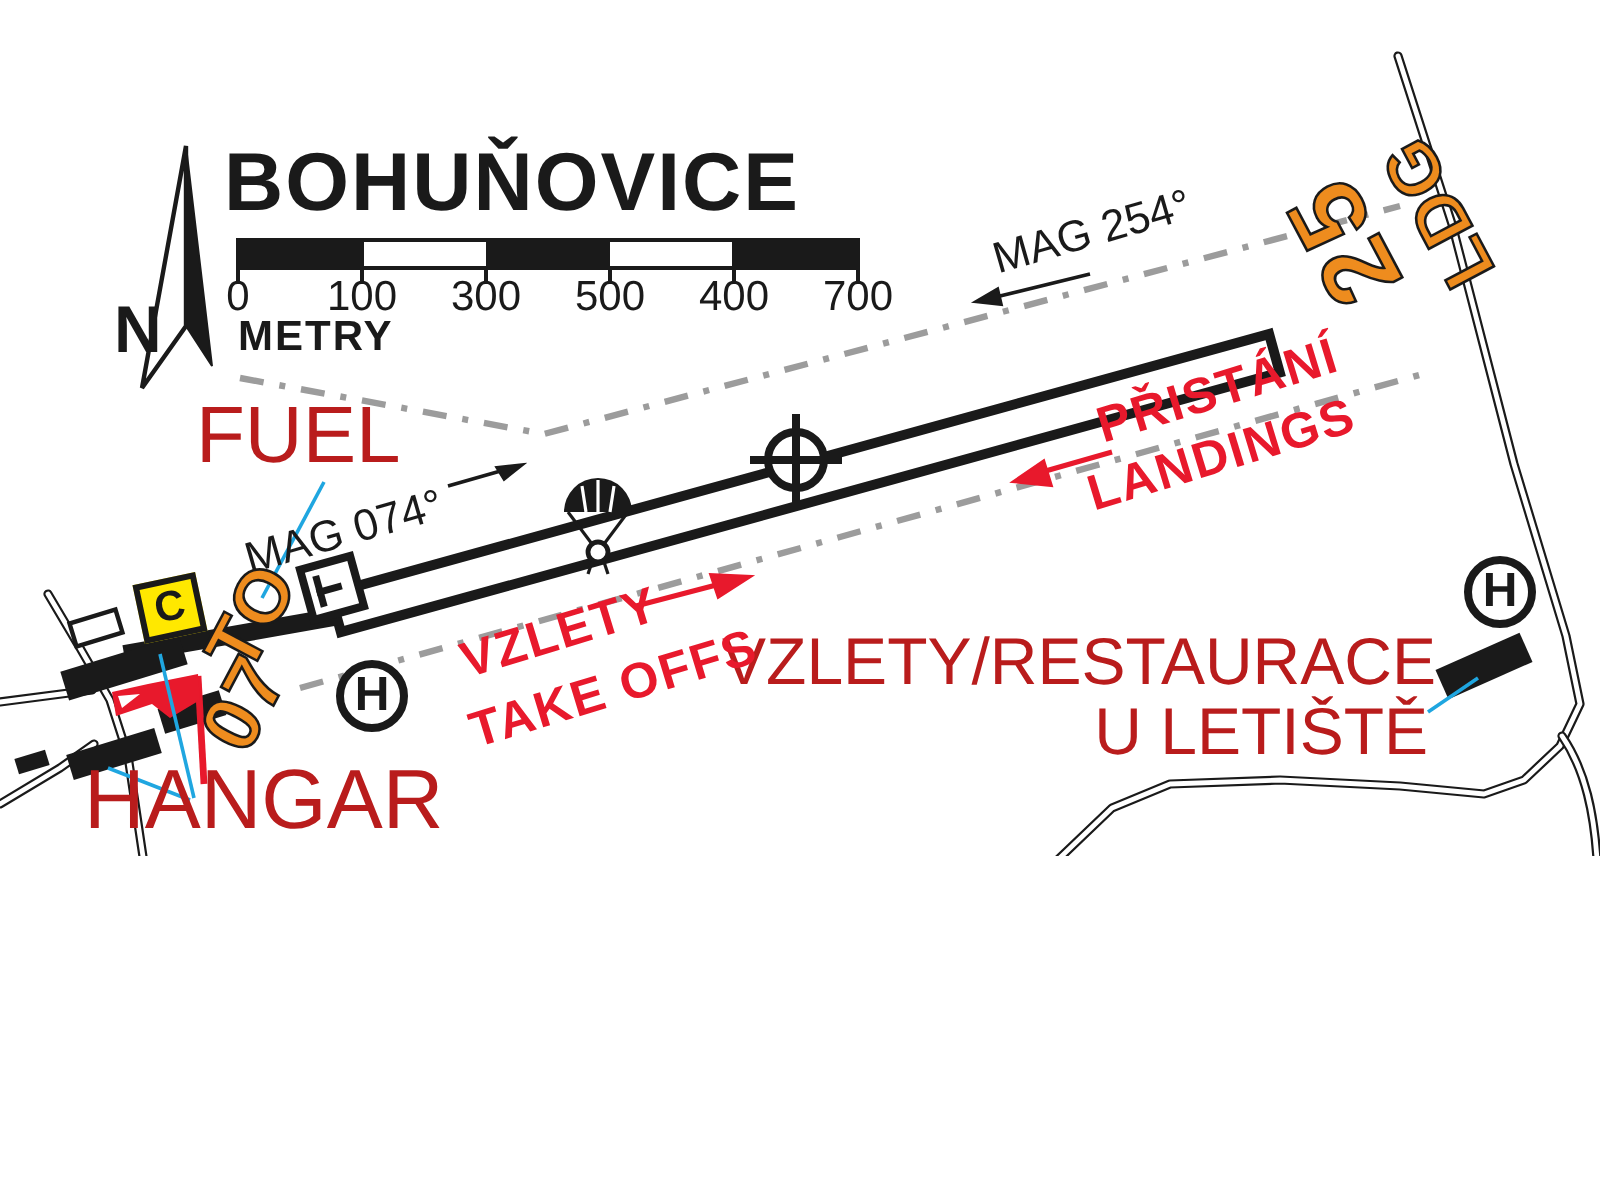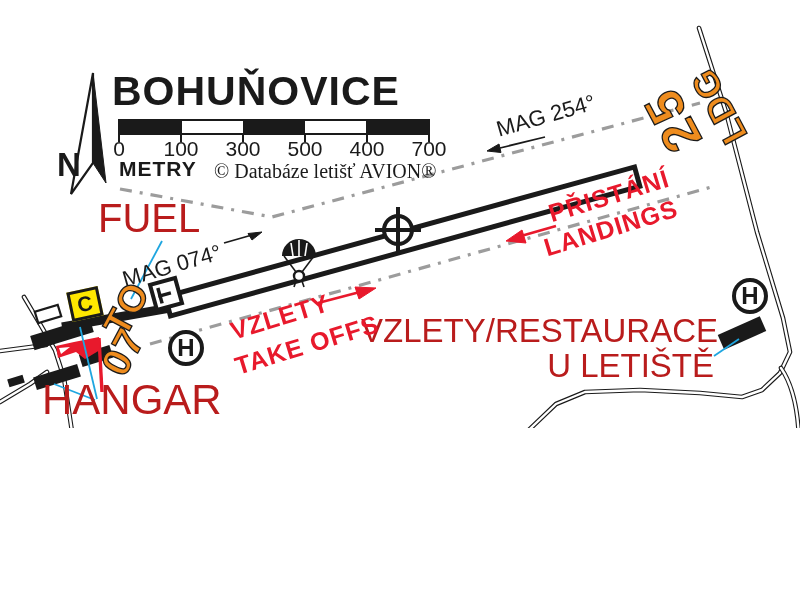--- a/index.html
+++ b/index.html
@@ -161,21 +161,20 @@
     <div class="seg-w"></div>
     <div class="seg-b"></div>
   </div>
   <div class="abs ticknum" style="left:91px;">0</div>
   <div class="abs ticknum" style="left:153px;">100</div>
   <div class="abs ticknum" style="left:215px;">300</div>
   <div class="abs ticknum" style="left:277px;">500</div>
   <div class="abs ticknum" style="left:339px;">400</div>
   <div class="abs ticknum" style="left:401px;">700</div>
   <div class="abs metry">METRY</div>
-  <div class="abs copyright">© Databáze letišť AVION®</div>
 
   <div class="abs cyan fuel">FUEL</div>
   <div class="abs cyan hangar">HANGAR</div>
   <div class="abs cyan motel1">VZLETY/RESTAURACE</div>
   <div class="abs cyan motel2">U LETIŠTĚ</div>
 
   <div class="abs mag mag074">MAG 074°</div>
   <div class="abs mag mag254">MAG 254°</div>
 
   <div class="abs red ops vzlety">VZLETY</div>

